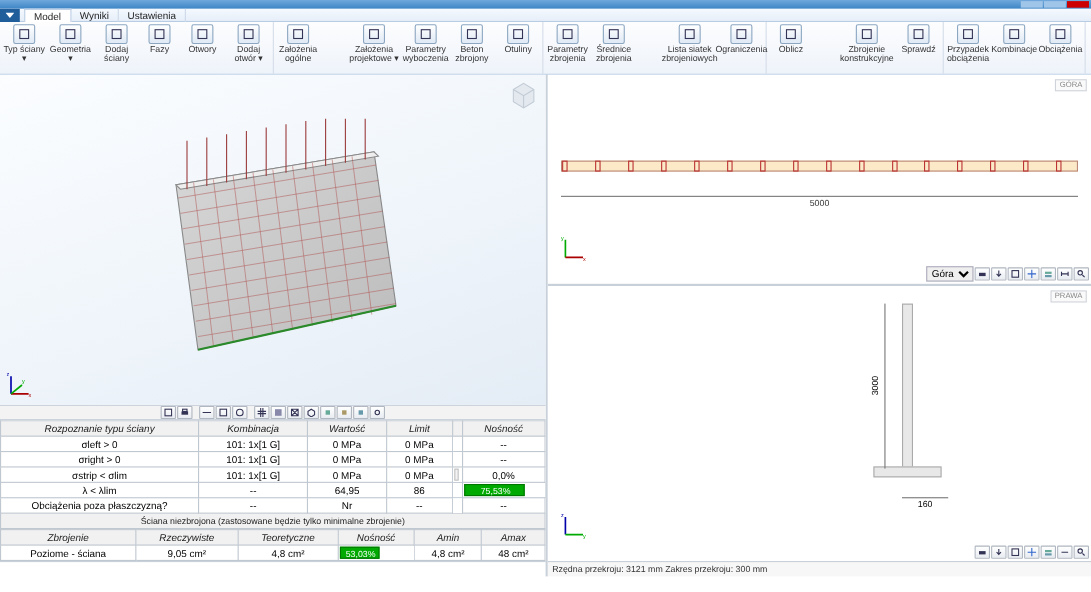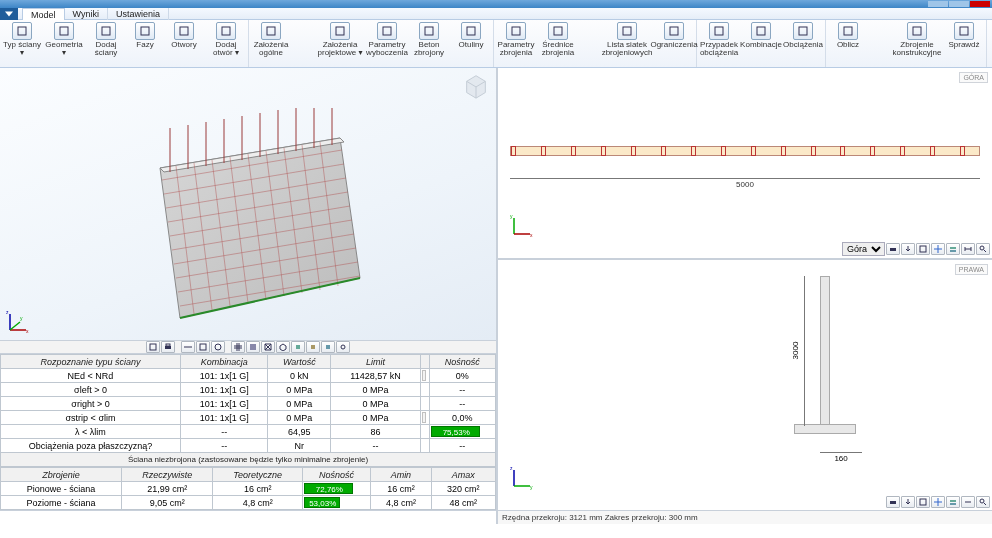--- a/index.html
+++ b/index.html
@@ -244,69 +244,69 @@
       <div class="glabel">Parametry zbrojenia<span class="exp">◢</span></div>
     </div>
     <div class="rgroup">
       <div class="items">
         <div class="ritem">
           <div class="ricon">
             <svg viewBox="0 0 12 12">
               <rect x="2" y="2" width="8" height="8"></rect>
             </svg>
           </div>
-          <span>Przypadek obciążenia</span>
-        </div>
-        <div class="ritem">
-          <div class="ricon">
-            <svg viewBox="0 0 12 12">
-              <rect x="2" y="2" width="8" height="8"></rect>
-            </svg>
-          </div>
-          <span>Kombinacje</span>
-        </div>
-        <div class="ritem">
-          <div class="ricon">
-            <svg viewBox="0 0 12 12">
-              <rect x="2" y="2" width="8" height="8"></rect>
-            </svg>
-          </div>
-          <span>Obciążenia</span>
-        </div>
-      </div>
-      <div class="glabel">Obciążenia i kombinacje<span class="exp">◢</span></div>
+          <span>Oblicz</span>
+        </div>
+        <div class="ritem wide">
+          <div class="ricon">
+            <svg viewBox="0 0 12 12">
+              <rect x="2" y="2" width="8" height="8"></rect>
+            </svg>
+          </div>
+          <span>Zbrojenie konstrukcyjne</span>
+        </div>
+        <div class="ritem">
+          <div class="ricon">
+            <svg viewBox="0 0 12 12">
+              <rect x="2" y="2" width="8" height="8"></rect>
+            </svg>
+          </div>
+          <span>Sprawdź</span>
+        </div>
+      </div>
+      <div class="glabel">Obliczenia<span class="exp">◢</span></div>
     </div>
     <div class="rgroup">
       <div class="items">
         <div class="ritem">
           <div class="ricon">
             <svg viewBox="0 0 12 12">
               <rect x="2" y="2" width="8" height="8"></rect>
             </svg>
           </div>
-          <span>Oblicz</span>
-        </div>
-        <div class="ritem wide">
-          <div class="ricon">
-            <svg viewBox="0 0 12 12">
-              <rect x="2" y="2" width="8" height="8"></rect>
-            </svg>
-          </div>
-          <span>Zbrojenie konstrukcyjne</span>
-        </div>
-        <div class="ritem">
-          <div class="ricon">
-            <svg viewBox="0 0 12 12">
-              <rect x="2" y="2" width="8" height="8"></rect>
-            </svg>
-          </div>
-          <span>Sprawdź</span>
-        </div>
-      </div>
-      <div class="glabel">Obliczenia<span class="exp">◢</span></div>
+          <span>Przypadek obciążenia</span>
+        </div>
+        <div class="ritem">
+          <div class="ricon">
+            <svg viewBox="0 0 12 12">
+              <rect x="2" y="2" width="8" height="8"></rect>
+            </svg>
+          </div>
+          <span>Kombinacje</span>
+        </div>
+        <div class="ritem">
+          <div class="ricon">
+            <svg viewBox="0 0 12 12">
+              <rect x="2" y="2" width="8" height="8"></rect>
+            </svg>
+          </div>
+          <span>Obciążenia</span>
+        </div>
+      </div>
+      <div class="glabel">Obciążenia i kombinacje<span class="exp">◢</span></div>
     </div>
   </div>
 
 <div class="main">
 
   <div class="left">
 
     <div class="view3d">
 
       <svg class="cube" viewBox="0 0 30 30">
@@ -455,30 +455,20 @@
               <th style="width: 180px;">Rozpoznanie typu ściany</th>
               <th>Kombinacja</th>
               <th>Wartość</th>
               <th>Limit</th>
               <th style="width: 8px;"></th>
               <th>Nośność</th>
             </tr>
           </thead>
         <tbody id="t1b">
             <tr>
-              <td>NEd &lt; NRd</td>
-              <td>101: 1x[1 G]</td>
-              <td>0 kN</td>
-              <td>11428,57 kN</td>
-              <td class="barcell">
-                <div class="bar tiny" style="width:3px"></div>
-              </td>
-              <td>0%</td>
-            </tr>
-            <tr>
               <td>σleft &gt; 0</td>
               <td>101: 1x[1 G]</td>
               <td>0 MPa</td>
               <td>0 MPa</td>
               <td class="barcell"></td>
               <td>--</td>
             </tr>
             <tr>
               <td>σright &gt; 0</td>
               <td>101: 1x[1 G]</td>
@@ -525,30 +515,20 @@
             <tr id="t2h">
               <th>Zbrojenie</th>
               <th>Rzeczywiste</th>
               <th>Teoretyczne</th>
               <th>Nośność</th>
               <th>Amin</th>
               <th>Amax</th>
             </tr>
           </thead>
         <tbody id="t2b">
-            <tr>
-              <td>Pionowe - ściana</td>
-              <td>21,99 cm²</td>
-              <td>16 cm²</td>
-              <td class="barcell">
-                <div class="bar" style="width:72.76%">72,76%</div>
-              </td>
-              <td>16 cm²</td>
-              <td>320 cm²</td>
-            </tr>
             <tr>
               <td>Poziome - ściana</td>
               <td>9,05 cm²</td>
               <td>4,8 cm²</td>
               <td class="barcell">
                 <div class="bar" style="width:53.03%">53,03%</div>
               </td>
               <td>4,8 cm²</td>
               <td>48 cm²</td>
             </tr>

